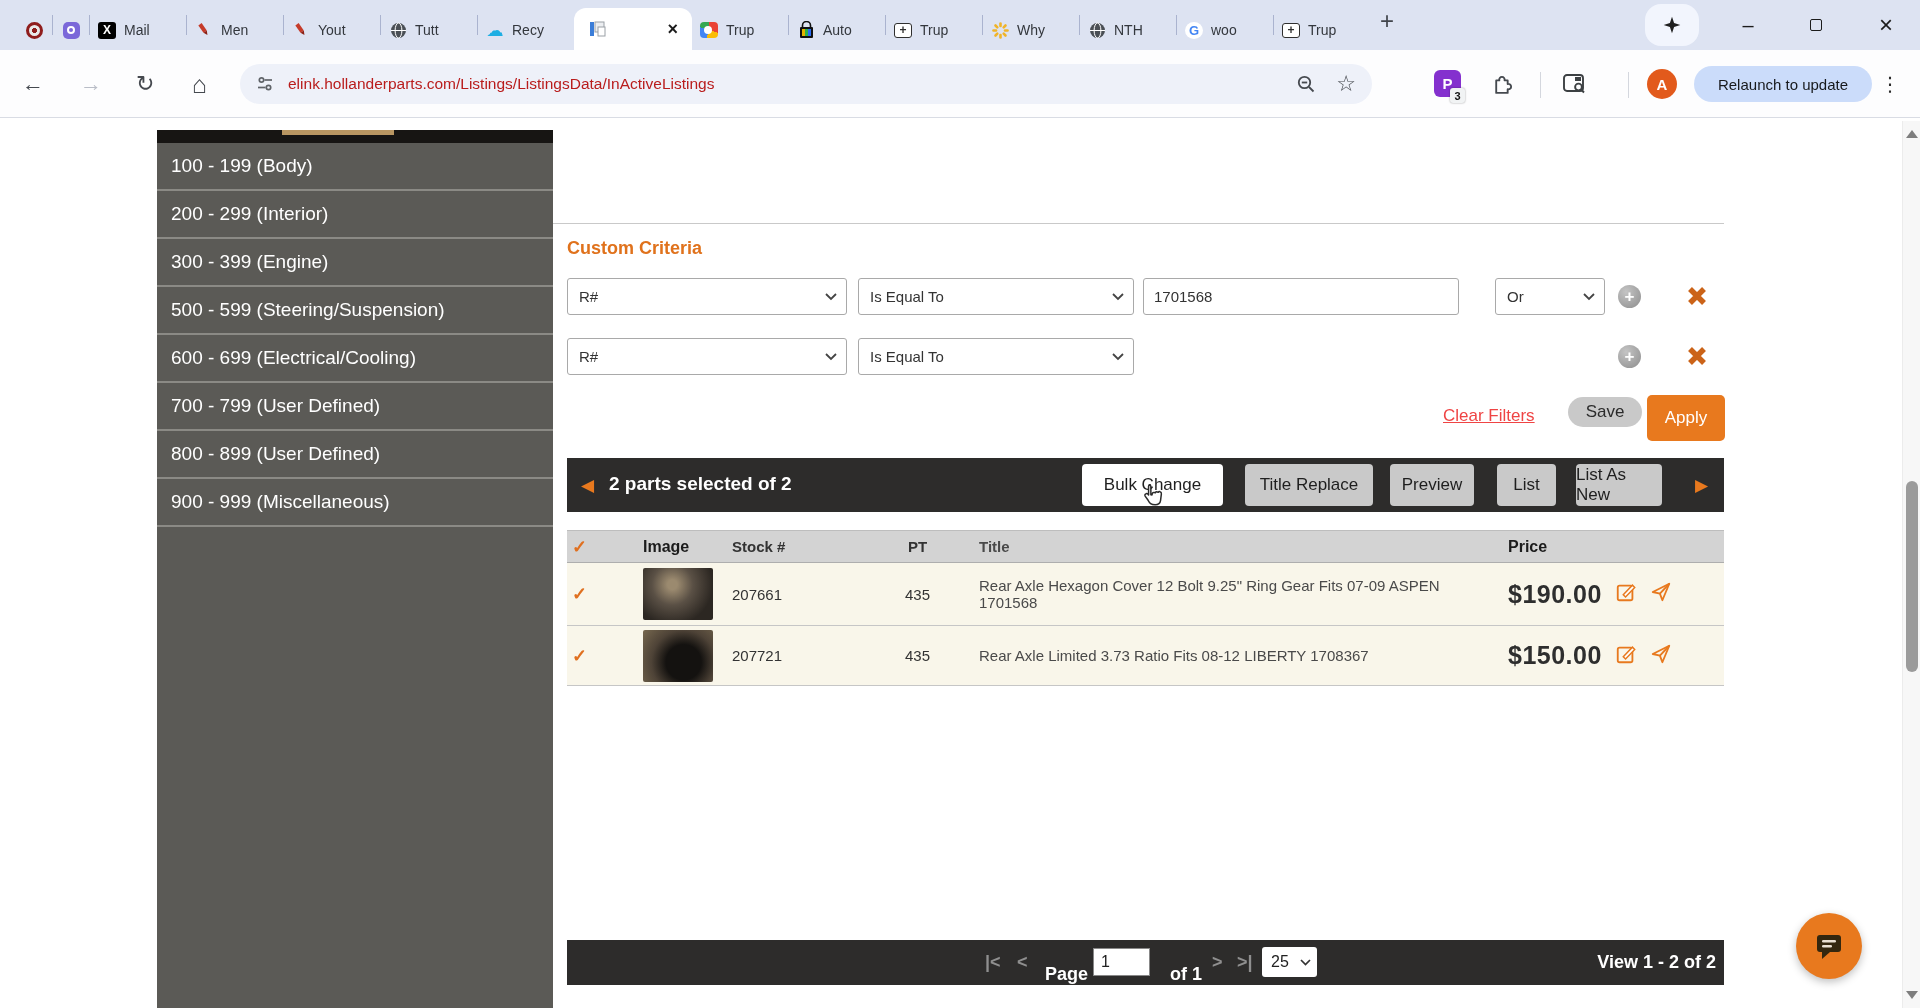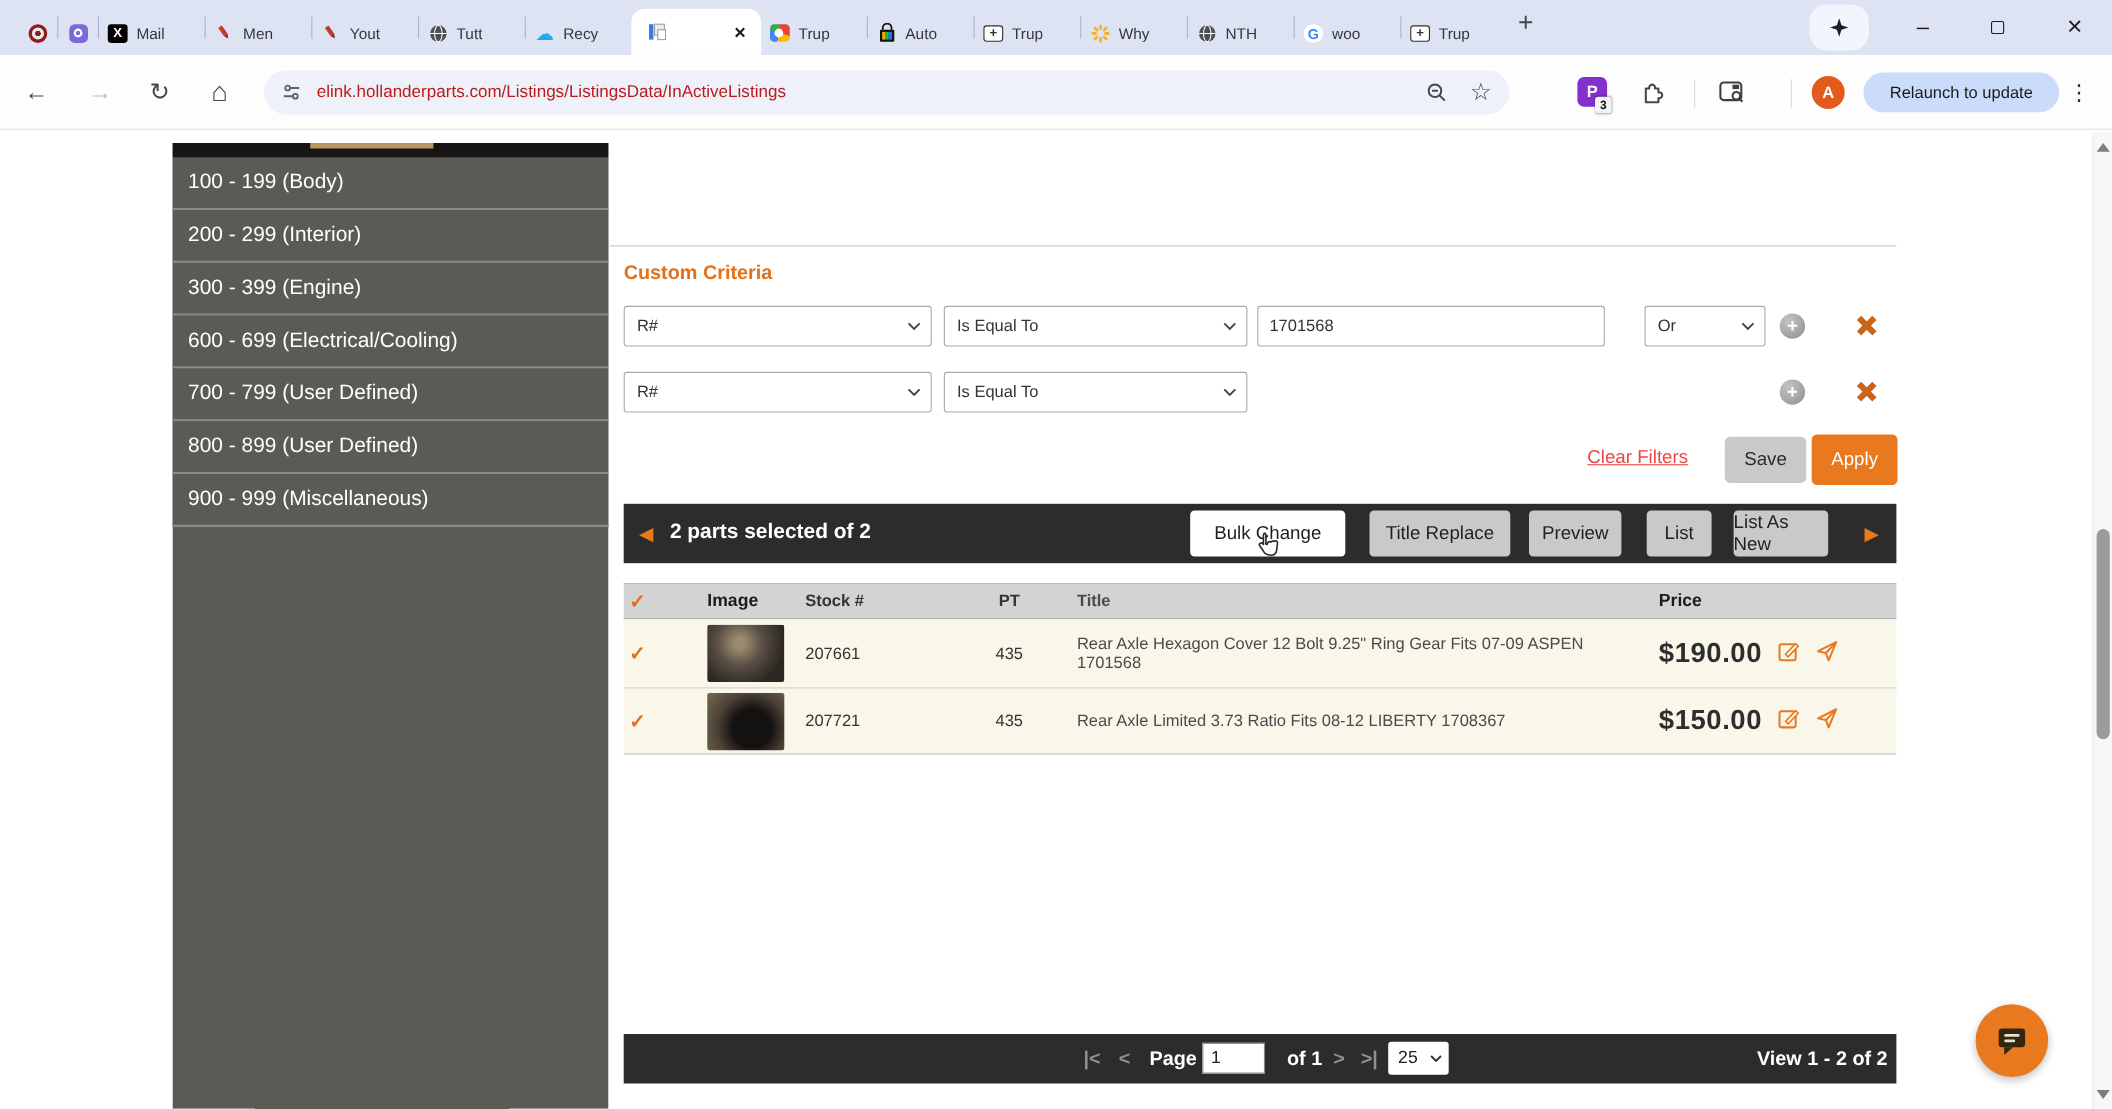--- a/index.html
+++ b/index.html
@@ -58,21 +58,21 @@
   .finput { padding:0 10px; font-family:"Liberation Sans",sans-serif; }
   .f-field { left:0; width:280px; }
   .f-op { left:291px; width:276px; }
   .f-val { left:576px; width:316px; }
   .f-conj { left:928px; width:110px; }
   .plus-ic { position:absolute; left:1051px; top:7px; width:23px; height:23px; border-radius:50%; background:radial-gradient(circle at 35% 30%,#c4c4c4,#8d8d8d); color:#fff; font-size:17px; font-weight:700; display:flex; align-items:center; justify-content:center; line-height:1; }
   .xmark { position:absolute; left:1118px; top:6px; }
 
   .actions { position:absolute; left:567px; top:277px; width:1157px; height:46px; }
   .clear-link { position:absolute; left:876px; top:11px; color:#ef4444; font-size:17px; text-decoration:underline; }
-  .btn-save { position:absolute; left:1001px; top:2px; width:74px; height:42px; background:#c9c9c9; border-radius:5px; color:#2b2b2b; font-size:17px; display:flex; align-items:center; justify-content:center; }
+  .btn-save { position:absolute; left:1001px; top:2px; width:74px; height:30px; background:#c9c9c9; border-radius:15px; color:#2b2b2b; font-size:17px; display:flex; align-items:center; justify-content:center; }
   .btn-apply { position:absolute; left:1080px; top:0; width:78px; height:46px; background:#e8791e; border-radius:5px; color:#fff; font-size:17px; display:flex; align-items:center; justify-content:center; }
 
   .selbar { position:absolute; left:567px; top:340px; width:1157px; height:54px; background:#2d2c2b; }
   .selbar .tri-l { position:absolute; left:14px; top:17px; color:#e8791e; font-size:17px; }
   .selbar .sel-text { position:absolute; left:42px; top:15px; color:#fff; font-size:19px; font-weight:700; }
   .bar-btn { position:absolute; top:6px; height:42px; border-radius:4px; background:#c9c9c9; color:#1f1f1f; font-size:17px; display:flex; align-items:center; justify-content:center; }
   .bb-bulk { left:515px; width:141px; background:#fff; }
   .bb-title { left:678px; width:128px; }
   .bb-preview { left:823px; width:84px; }
   .bb-list { left:930px; width:59px; }
@@ -90,21 +90,21 @@
   .c-pt { text-align:center; font-size:15px; color:#333; }
   .c-title { padding-left:24px; font-size:15px; color:#4a4a4a; line-height:1.15; }
   .c-price { padding-left:30px; display:flex; align-items:center; gap:13px; }
   .price-val { font-size:25px; font-weight:700; color:#2e2e2e; letter-spacing:.5px; }
   .thumb { width:70px; height:52px; border-radius:2px; }
   .thumb1 { background:radial-gradient(circle at 42% 32%,#9b8a6f 0 9%,#5a5045 38%,#2c2722 75%),#2c2722; background-blend-mode:normal; }
   .thumb2 { background:radial-gradient(circle at 58% 62%,#141210 0 34%,#4e4337 62%,#77684f 100%); }
 
   .pagebar { position:absolute; left:567px; top:822px; width:1157px; height:45px; background:#2d2c2b; color:#fff; }
   .pg { position:absolute; top:12px; font-size:18px; font-weight:700; color:#8f8f8f; }
-  .pg-white { color:#fff; }
+  .pg-white { color:#fff;margin-top:12px; }
   .pg-input { position:absolute; left:526px; top:8px; width:57px; height:28px; border:1px solid #888; background:#fff; font-size:16px; padding-left:7px; color:#222; font-family:"Liberation Sans",sans-serif; }
   .pg-select { position:absolute; left:695px; top:7px; width:55px; height:30px; background:#fff; border-radius:3px; color:#222; font-size:16px; display:flex; align-items:center; padding-left:9px; }
   .pg-select svg { position:absolute; right:6px; top:12px; }
   .view-label { position:absolute; right:8px; top:12px; font-size:18px; font-weight:700; color:#fff; }
 
   .chat-fab { position:absolute; left:1796px; top:795px; width:66px; height:66px; border-radius:50%; background:#e8791e; box-shadow:0 3px 8px rgba(0,0,0,.25); display:flex; align-items:center; justify-content:center; }
 
   .scrollbar { position:absolute; left:1902px; top:3px; width:18px; height:887px; background:#f7f7f7; border-left:1px solid #ececec; }
   .sb-arrow { position:absolute; left:3px; width:0; height:0; border-left:6px solid transparent; border-right:6px solid transparent; }
   .sb-up { top:9px; border-bottom:8px solid #7e7e7e; }
@@ -311,20 +311,21 @@
 
 <div class="page">
 
   <div class="sidebar">
     <div class="sb-topbar">
         <i></i>
       </div>
     <div class="sb-item">100 - 199 (Body)</div>
     <div class="sb-item">200 - 299 (Interior)</div>
     <div class="sb-item">300 - 399 (Engine)</div>
+    <div class="sb-item">500 - 599 (Steering/Suspension)</div>
     <div class="sb-item">600 - 699 (Electrical/Cooling)</div>
     <div class="sb-item">700 - 799 (User Defined)</div>
     <div class="sb-item">800 - 899 (User Defined)</div>
     <div class="sb-item">900 - 999 (Miscellaneous)</div>
   </div>
 
   <div class="rule"></div>
   <div class="cc-title">Custom Criteria</div>
 
   <div class="frow" style="top:160px;">

